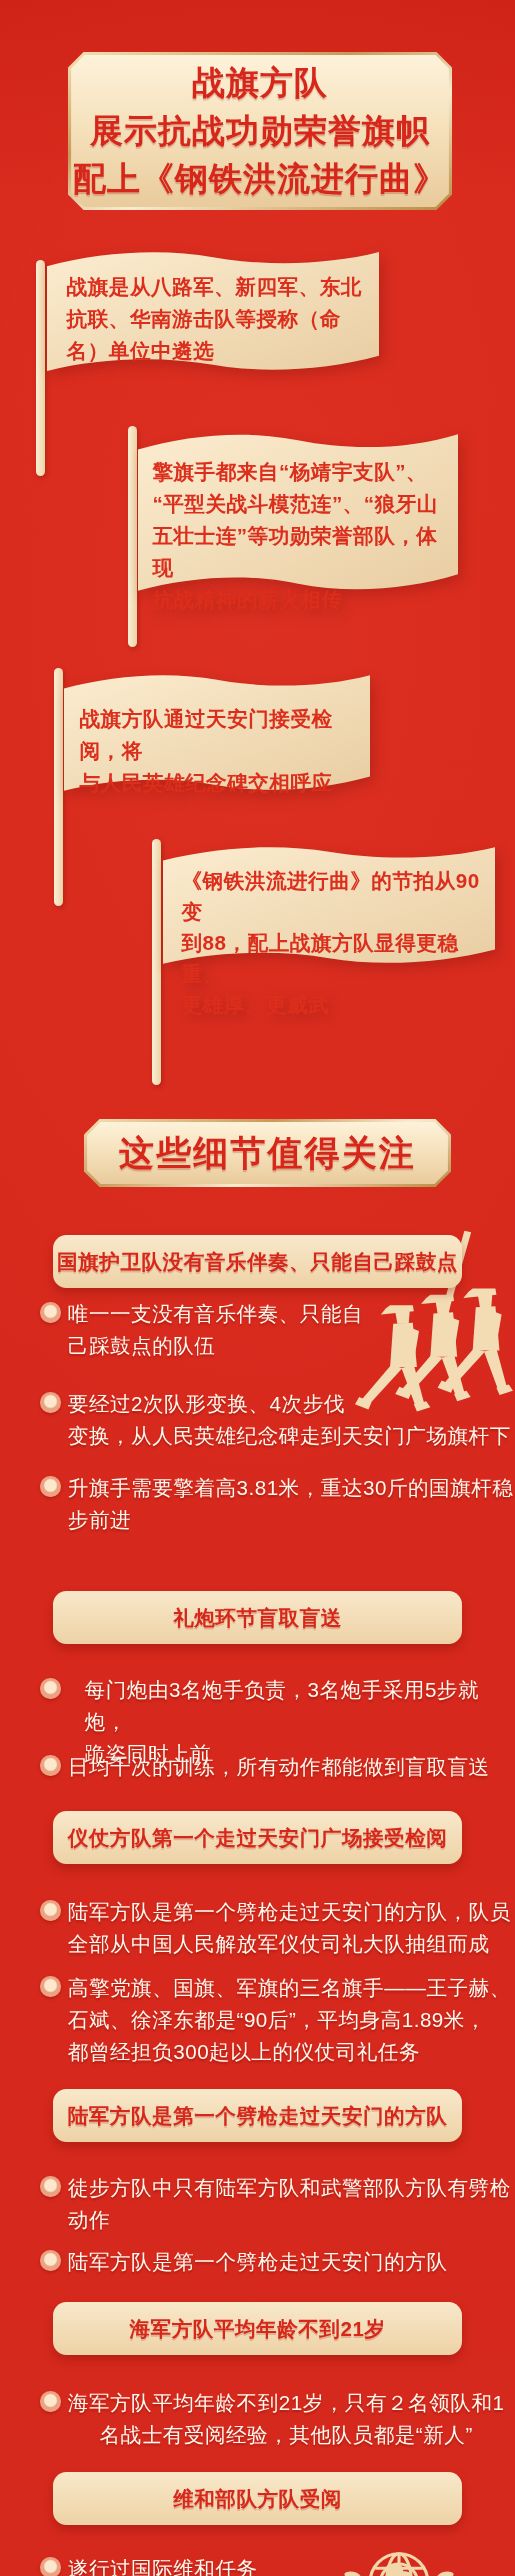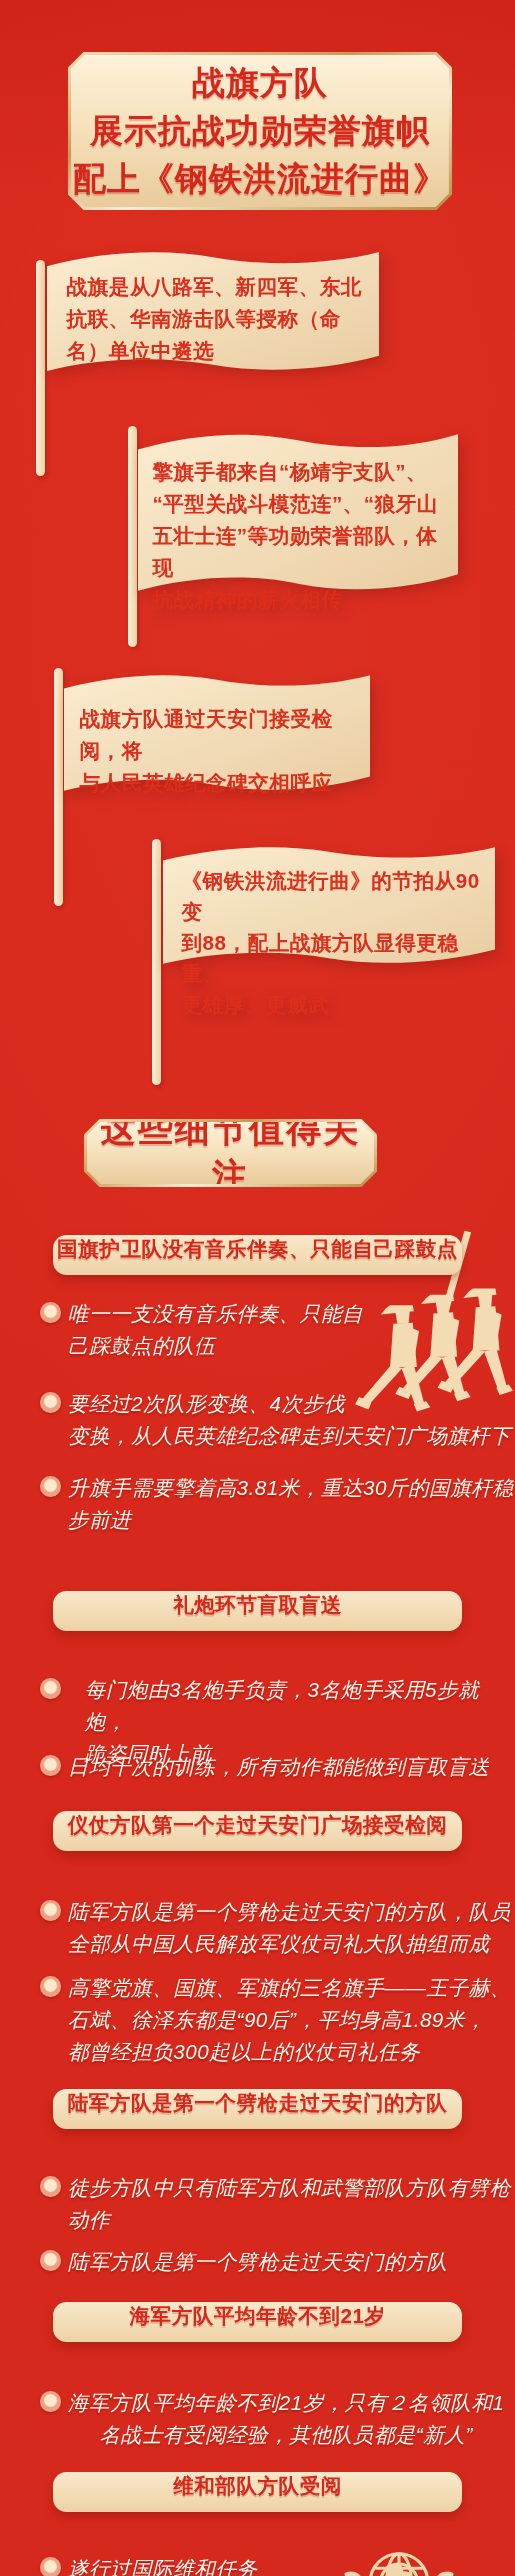--- a/index.html
+++ b/index.html
@@ -42,38 +42,38 @@
   }
   .flag-body{position:absolute;filter:drop-shadow(4.1px 5.2px 6.2px rgba(130,20,8,0.35));}
   .flag-body svg{position:absolute;inset:0;width:100%;height:100%;}
   .flag-text{
     position:absolute;right:4.1px;color:#dc2e1c;font-weight:bold;
     font-size:20.6px;line-height:32px;letter-spacing:0.5px;
   }
 
   
   .pill{
-    position:absolute;left:53px;width:409px;height:40px;border-radius:13.4px;
+    position:absolute;left:53px;width:409px;height:53px;border-radius:13.4px;
     background:linear-gradient(180deg,#f8e8ca,#eed2a6);
     box-shadow:0 5.2px 9.3px rgba(125,15,5,0.35);
-    display:flex;justify-content:center;
+    display:flex;align-items:center;justify-content:center;
   }
   .pill h2{
     margin:0;font-size:20.6px;font-weight:bold;color:#d7271b;letter-spacing:0.5px;
     text-shadow:0 1.5px 0.5px rgba(150,20,8,0.2);
   }
   .bullet{position:absolute;left:40px;display:flex;align-items:flex-start;gap:7.2px;}
   .marker{
     flex:none;width:20.6px;height:20.6px;border-radius:50%;margin-top:4.1px;
     background:radial-gradient(circle at 50% 45%, #fce9cd 0 36%, #eda183 46% 100%);
     box-shadow:0 1.5px 3.1px rgba(120,10,5,0.35);
   }
   .bullet p{
     margin:0;max-width:453px;color:#fdf9ef;font-size:20.6px;line-height:32px;
-    letter-spacing:0.5px;text-shadow:0 1.5px 2.1px rgba(120,10,5,0.4);font-style:italic;
+    letter-spacing:0.5px;text-shadow:0 1.5px 2.1px rgba(120,10,5,0.4);
   }
 
   svg .cream{fill:#f3dcb4;}
 </style>
 </head>
 <body>
 
 <div class="poster">
 
   <section class="plaque-outer" style="left:68px;top:52px;width:384px;height:158px;">
@@ -141,21 +141,21 @@
             <stop offset="1" stop-color="#e9cda2"></stop>
           </linearGradient>
         </defs>
       <path fill="url(#fg4)" d="M0,34 C100,8 222,0 322,17 C422,34 544,32 644,8 L644,206 C544,232 422,240 322,223 C222,206 100,210 0,234 Z"></path>
     </svg>
     <div class="flag-text pre" style="left:18.5px;top:21.6px;line-height:31px;">《钢铁洪流进行曲》的节拍从90变
 到88，配上战旗方队显得更稳重、
 更雄厚、更威武</div>
   </div>
 
-  <section class="plaque-outer" style="left:84px;top:1119px;width:293px;height:68px;">
+  <section class="plaque-outer" style="left:84px;top:1119px;width:367px;height:68px;">
     <div class="plaque-inner">
       <div class="banner-text">这些细节值得关注</div>
     </div>
   </section>
 
   <svg style="position:absolute;left:355px;top:1253px;width:160px;height:192px;overflow:visible;" viewBox="0 0 310 370">
     <defs>
       <g id="soldier" class="cream">
         <path d="M6,2 L50,2 L52,14 L-12,20 L-2,8 Z"></path>
         <path d="M16,14 L44,14 L42,38 L20,38 Z"></path>

